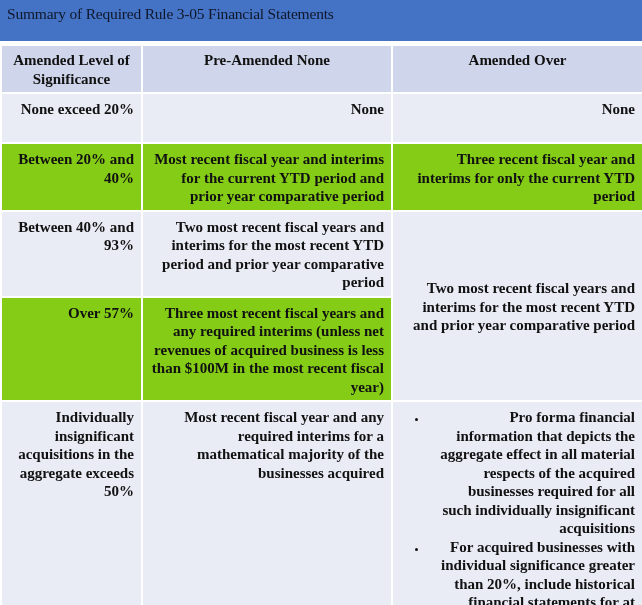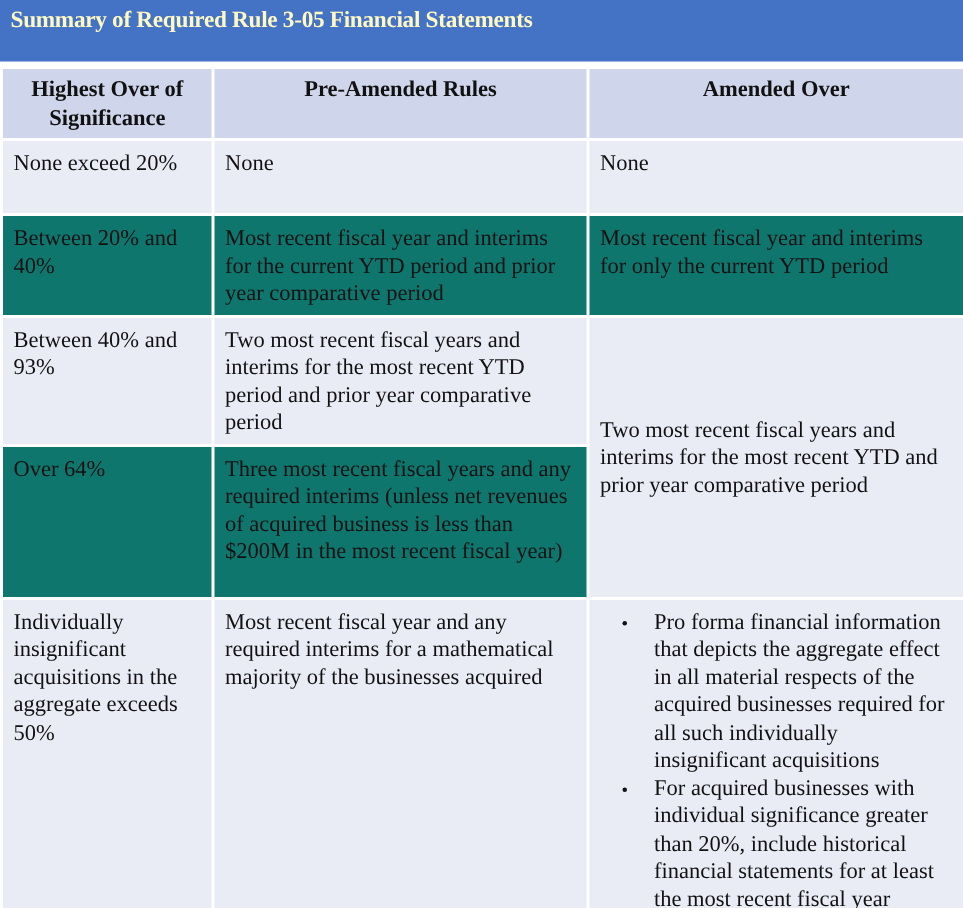--- a/index.html
+++ b/index.html
@@ -8,93 +8,93 @@
     background: #ffffff;
     font-family: "Liberation Serif", "DejaVu Serif", serif;
     color: #111;
   }
   .title-band {
     position: absolute; left: 0; top: 0; width: 642px; height: 41px;
     background: #4472c4;
   }
   .title-band .title {
     position: absolute; left: 7px; top: 5px;
-    font-size: 15.5px; font-weight: bold; color: #fef9c3;
+    font-size: 15.5px; font-weight: normal; color: #0f172a;
     letter-spacing: -0.2px;
   }
   table {
     position: absolute; left: 0; top: 44px;
     width: 642px;
     border-collapse: collapse;
     table-layout: fixed;
     font-size: 15px;
     line-height: 18.5px;
   }
   col.c1 { width: 141px; }
   col.c2 { width: 250px; }
   col.c3 { width: 251px; }
   th, td {
     border: 2px solid #ffffff;
     vertical-align: top;
     padding: 6px 7px 4px 7px;
-    text-align: left;
-    font-weight: normal;
+    text-align: right;
+    font-weight: bold;
   }
   th {
     background: #cfd5ea;
     font-weight: bold;
     text-align: center;
     padding-top: 5px;
   }
   tr.light td { background: #e9ebf5; }
-  tr.dark td { background: #0f766e; }
+  tr.dark td { background: #84cc16; }
   td.merged { background: #e9ebf5 !important; vertical-align: middle; }
   ul { margin: 0; padding-left: 28px; }
   ul li { padding-left: 8px; }
   ul li::marker { font-size: 11px; }
 </style>
 </head>
 <body>
 
 <div class="title-band">
   <div class="title">Summary of Required Rule 3-05 Financial Statements</div>
 </div>
 
 <table>
   <colgroup>
       <col class="c1">
       <col class="c2">
       <col class="c3">
     </colgroup>
   <thead>
     <tr>
-      <th>Highest Over of Significance</th>
-      <th>Pre-Amended Rules</th>
+      <th>Amended Level of Significance</th>
+      <th>Pre-Amended None</th>
       <th>Amended Over</th>
     </tr>
   </thead>
   <tbody>
     <tr class="light" style="height:50px">
       <td>None exceed 20%</td>
       <td>None</td>
       <td>None</td>
     </tr>
     <tr class="dark" style="height:65px">
       <td>Between 20% and 40%</td>
       <td>Most recent fiscal year and interims for the current YTD period and prior year comparative period</td>
-      <td>Most recent fiscal year and interims for only the current YTD period</td>
+      <td>Three recent fiscal year and interims for only the current YTD period</td>
     </tr>
     <tr class="light" style="height:84px">
       <td>Between 40% and 93%</td>
       <td>Two most recent fiscal years and interims for the most recent YTD period and prior year comparative period</td>
       <td class="merged" rowspan="2">Two most recent fiscal years and interims for the most recent YTD and prior year comparative period</td>
     </tr>
     <tr class="dark" style="height:102px">
-      <td>Over 64%</td>
-      <td>Three most recent fiscal years and any required interims (unless net revenues of acquired business is less than $200M in the most recent fiscal year)</td>
+      <td>Over 57%</td>
+      <td>Three most recent fiscal years and any required interims (unless net revenues of acquired business is less than $100M in the most recent fiscal year)</td>
     </tr>
     <tr class="light" style="height:215px">
       <td>Individually insignificant acquisitions in the aggregate exceeds 50%</td>
       <td>Most recent fiscal year and any required interims for a mathematical majority of the businesses acquired</td>
       <td>
         <ul>
           <li>Pro forma financial information that depicts the aggregate effect in all material respects of the acquired businesses required for all such individually insignificant acquisitions</li>
           <li>For acquired businesses with individual significance greater than 20%, include historical financial statements for at least the most recent fiscal year</li>
         </ul>
       </td>

